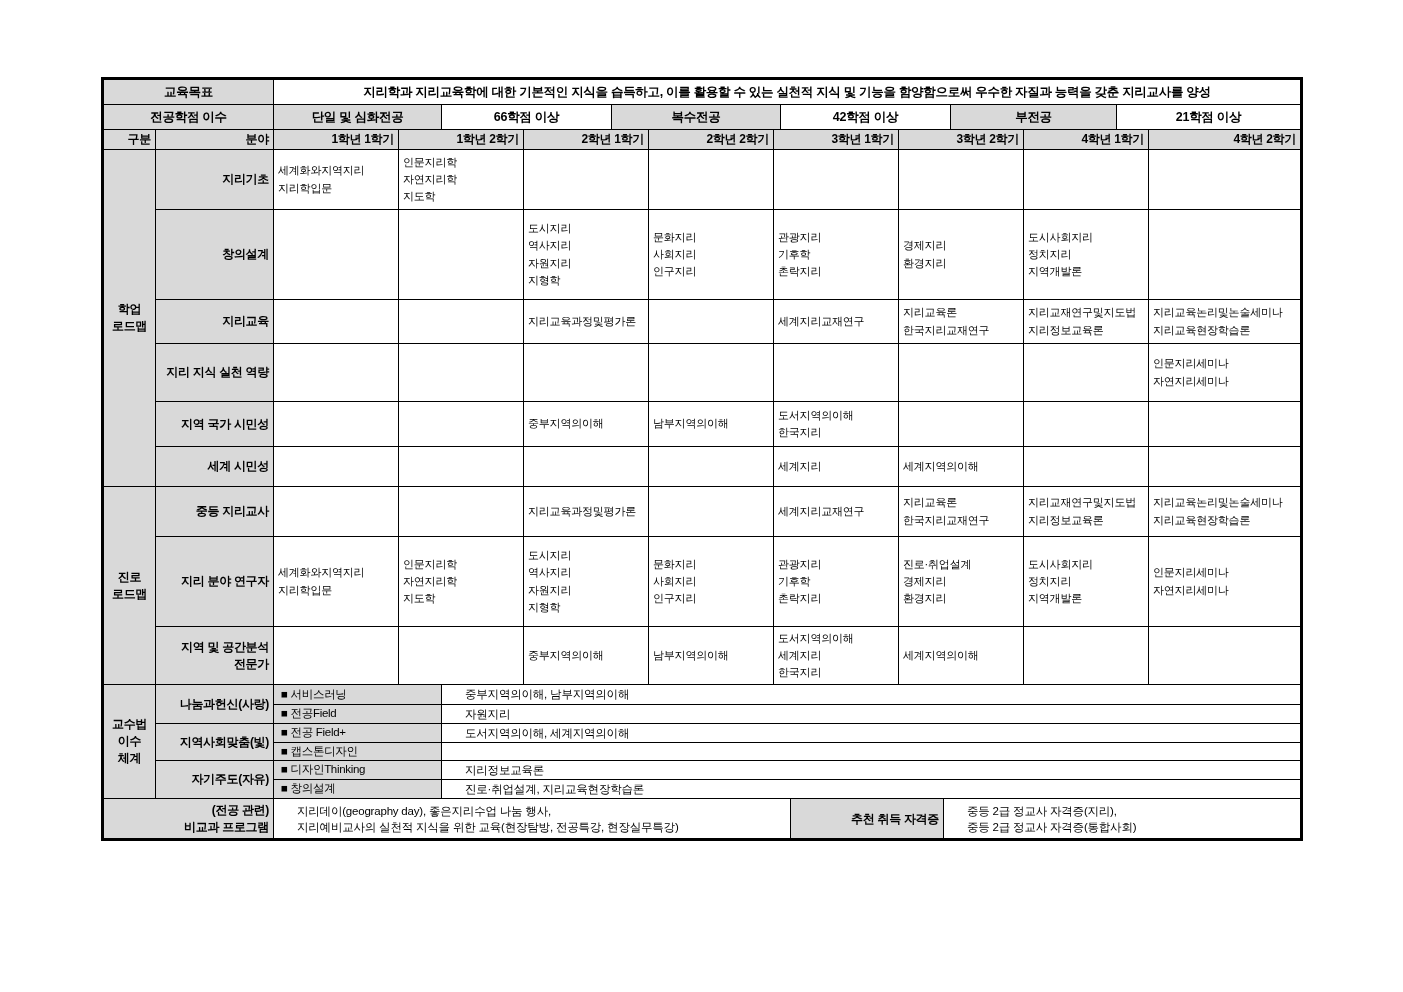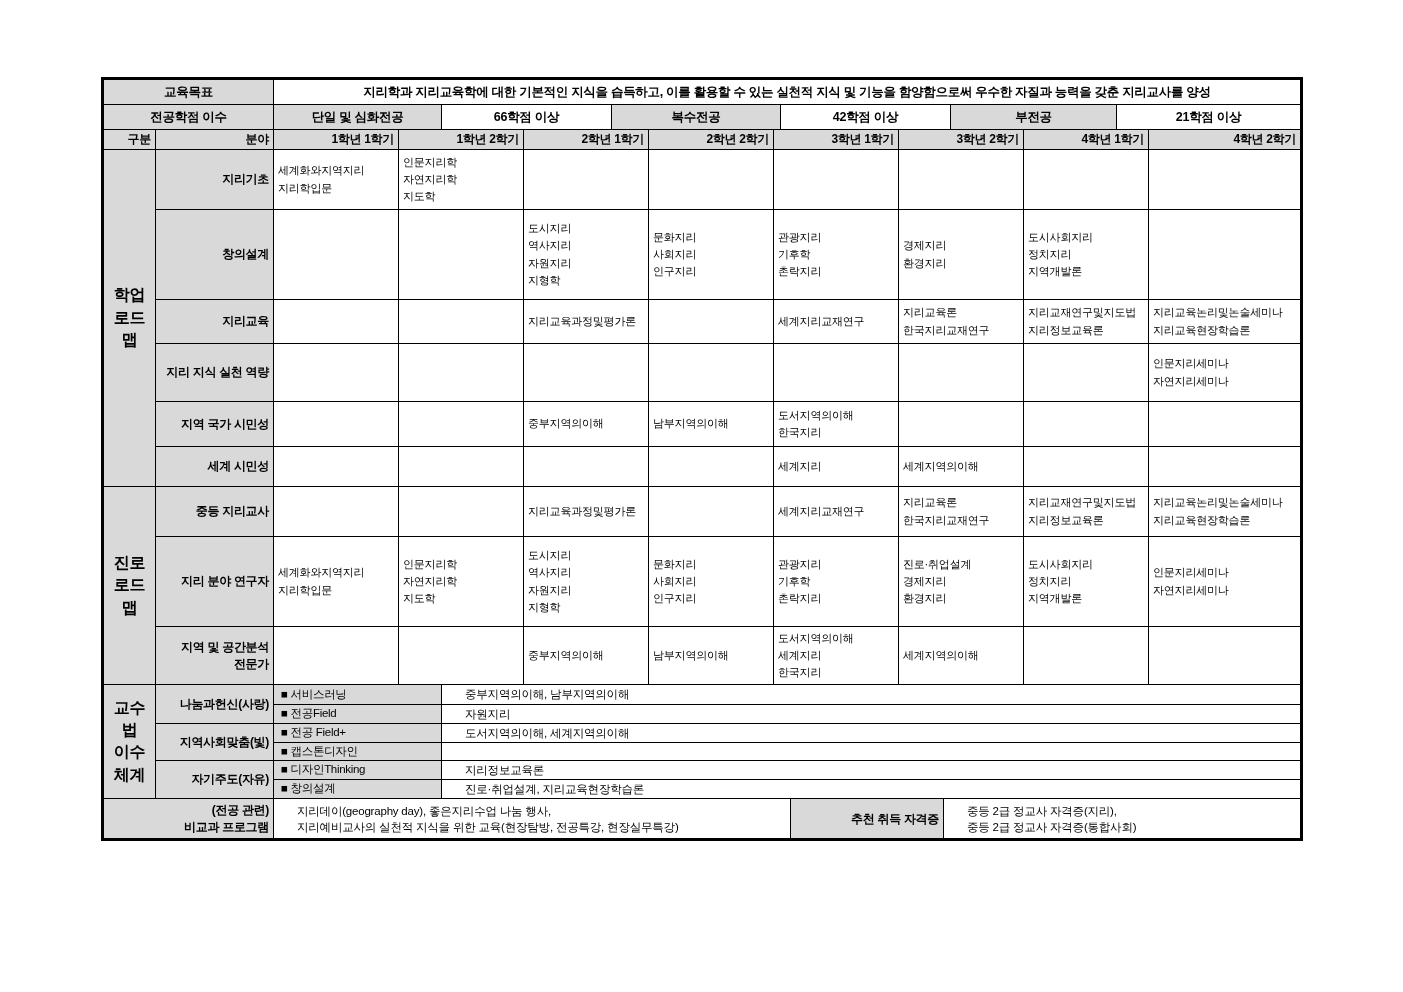--- a/index.html
+++ b/index.html
@@ -8,21 +8,21 @@
     font-family:"Liberation Sans", sans-serif; color:#000;
   }
   .sheet { position:absolute; left:101px; top:77px; width:1198px; border:2px solid #000; background:#fff; }
   table { border-collapse:collapse; width:100%; table-layout:fixed; }
   td { border:1px solid #000; padding:1px 4px; vertical-align:middle; white-space:pre-line; overflow:hidden; }
   .sheet table + table tr:first-child td { border-top:none; }
   .g  { background:#d9d9d9; }
   .lbl { font-weight:bold; text-align:center; font-size:12.5px; letter-spacing:-0.3px; }
   .hd  { font-weight:bold; text-align:right; font-size:12px; letter-spacing:-0.3px; }
   .fld { font-weight:bold; text-align:right; font-size:12px; letter-spacing:-0.3px; line-height:1.35; }
-  .grp { font-weight:bold; text-align:center; font-size:16px; letter-spacing:-0.3px; line-height:1.4; }
+  .grp { font-weight:bold; text-align:center; font-size:12px; letter-spacing:-0.3px; line-height:1.4; }
   .c   { font-size:11px; text-align:left; line-height:1.55; letter-spacing:-0.2px; }
   .bt  { font-weight:normal; font-size:11.5px; text-align:left; padding-left:7px; letter-spacing:-0.3px; }
   .pc  { font-size:11.5px; text-align:left; letter-spacing:-0.2px; line-height:1.4;padding-left:23px; }
 </style>
 </head>
 <body>
 
 <div class="page">
   <div class="sheet">
 

